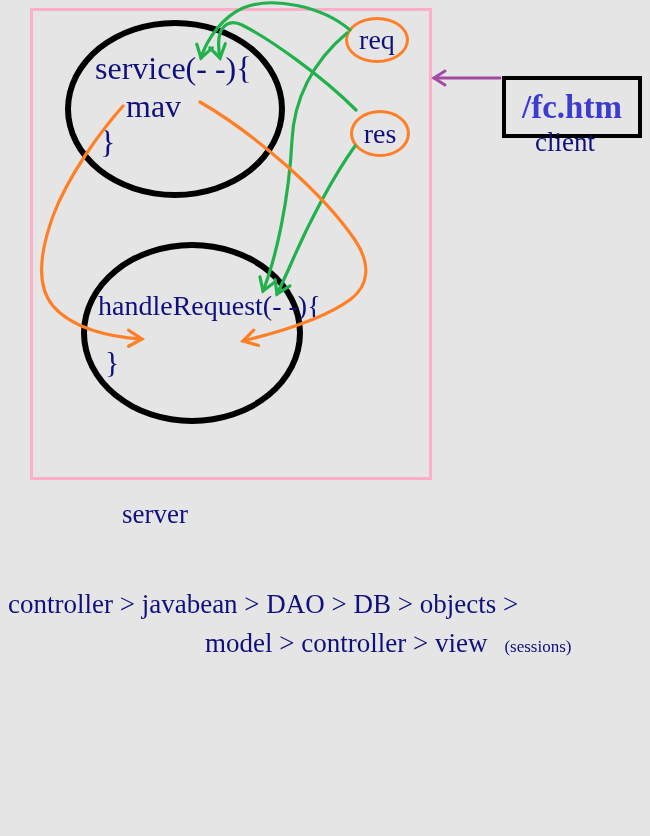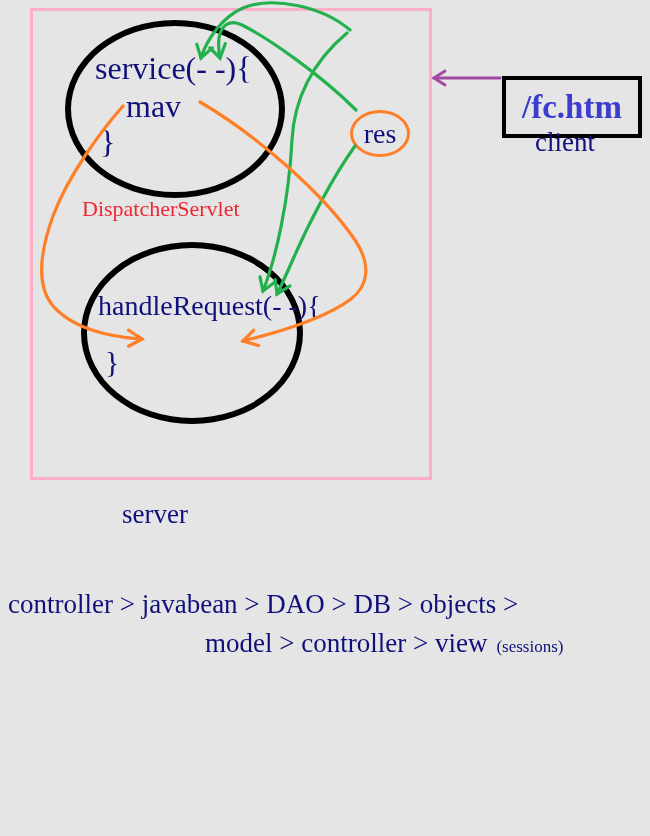--- a/index.html
+++ b/index.html
@@ -46,40 +46,42 @@
     width:132px;height:54px;
     border:4px solid #000;
     display:flex;align-items:center;justify-content:center;
     color:#3c3ccf;font-size:33px;font-weight:bold;margin-top:29px;
   }
   .red{color:#f02633;}
   .overlay{
     position:absolute;left:0;top:0;width:650px;height:836px;
     pointer-events:none;
   }
-  .small-note{font-size:17px;margin-left:9px;text-align:right;}
+  .small-note{font-size:17px;margin-left:17px;text-align:right;}
 </style>
 </head>
 <body>
 
 <div class="canvas">
 
   <div class="server-box"></div>
 
   <div class="ellipse dispatcher"></div>
   <div class="ellipse controller"></div>
 
   <div class="t" style="left:95px;top:52px;font-size:32px;">service(- -){</div>
   <div class="t" style="left:126px;top:90px;font-size:32px;">mav</div>
   <div class="t" style="left:100px;top:126px;font-size:32px;">}</div>
-  <div class="t red" style="left:82px;top:197px;font-size:22px;">DispatcherServlet</div>
 
   <div class="t" style="left:98px;top:291px;font-size:28px;">handleRequest(- -){</div>
   <div class="t" style="left:105px;top:346px;font-size:30px;">}</div>
 
+  <div class="node req">
+    <span>req</span>
+  </div>
   <div class="node res">
     <span>res</span>
   </div>
 
   <div class="url-box">
     <span>/fc.htm</span>
   </div>
   <div class="t" style="left:535px;top:128px;font-size:27px;">client</div>
 
   <div class="t" style="left:122px;top:500px;font-size:27px;">server</div>

